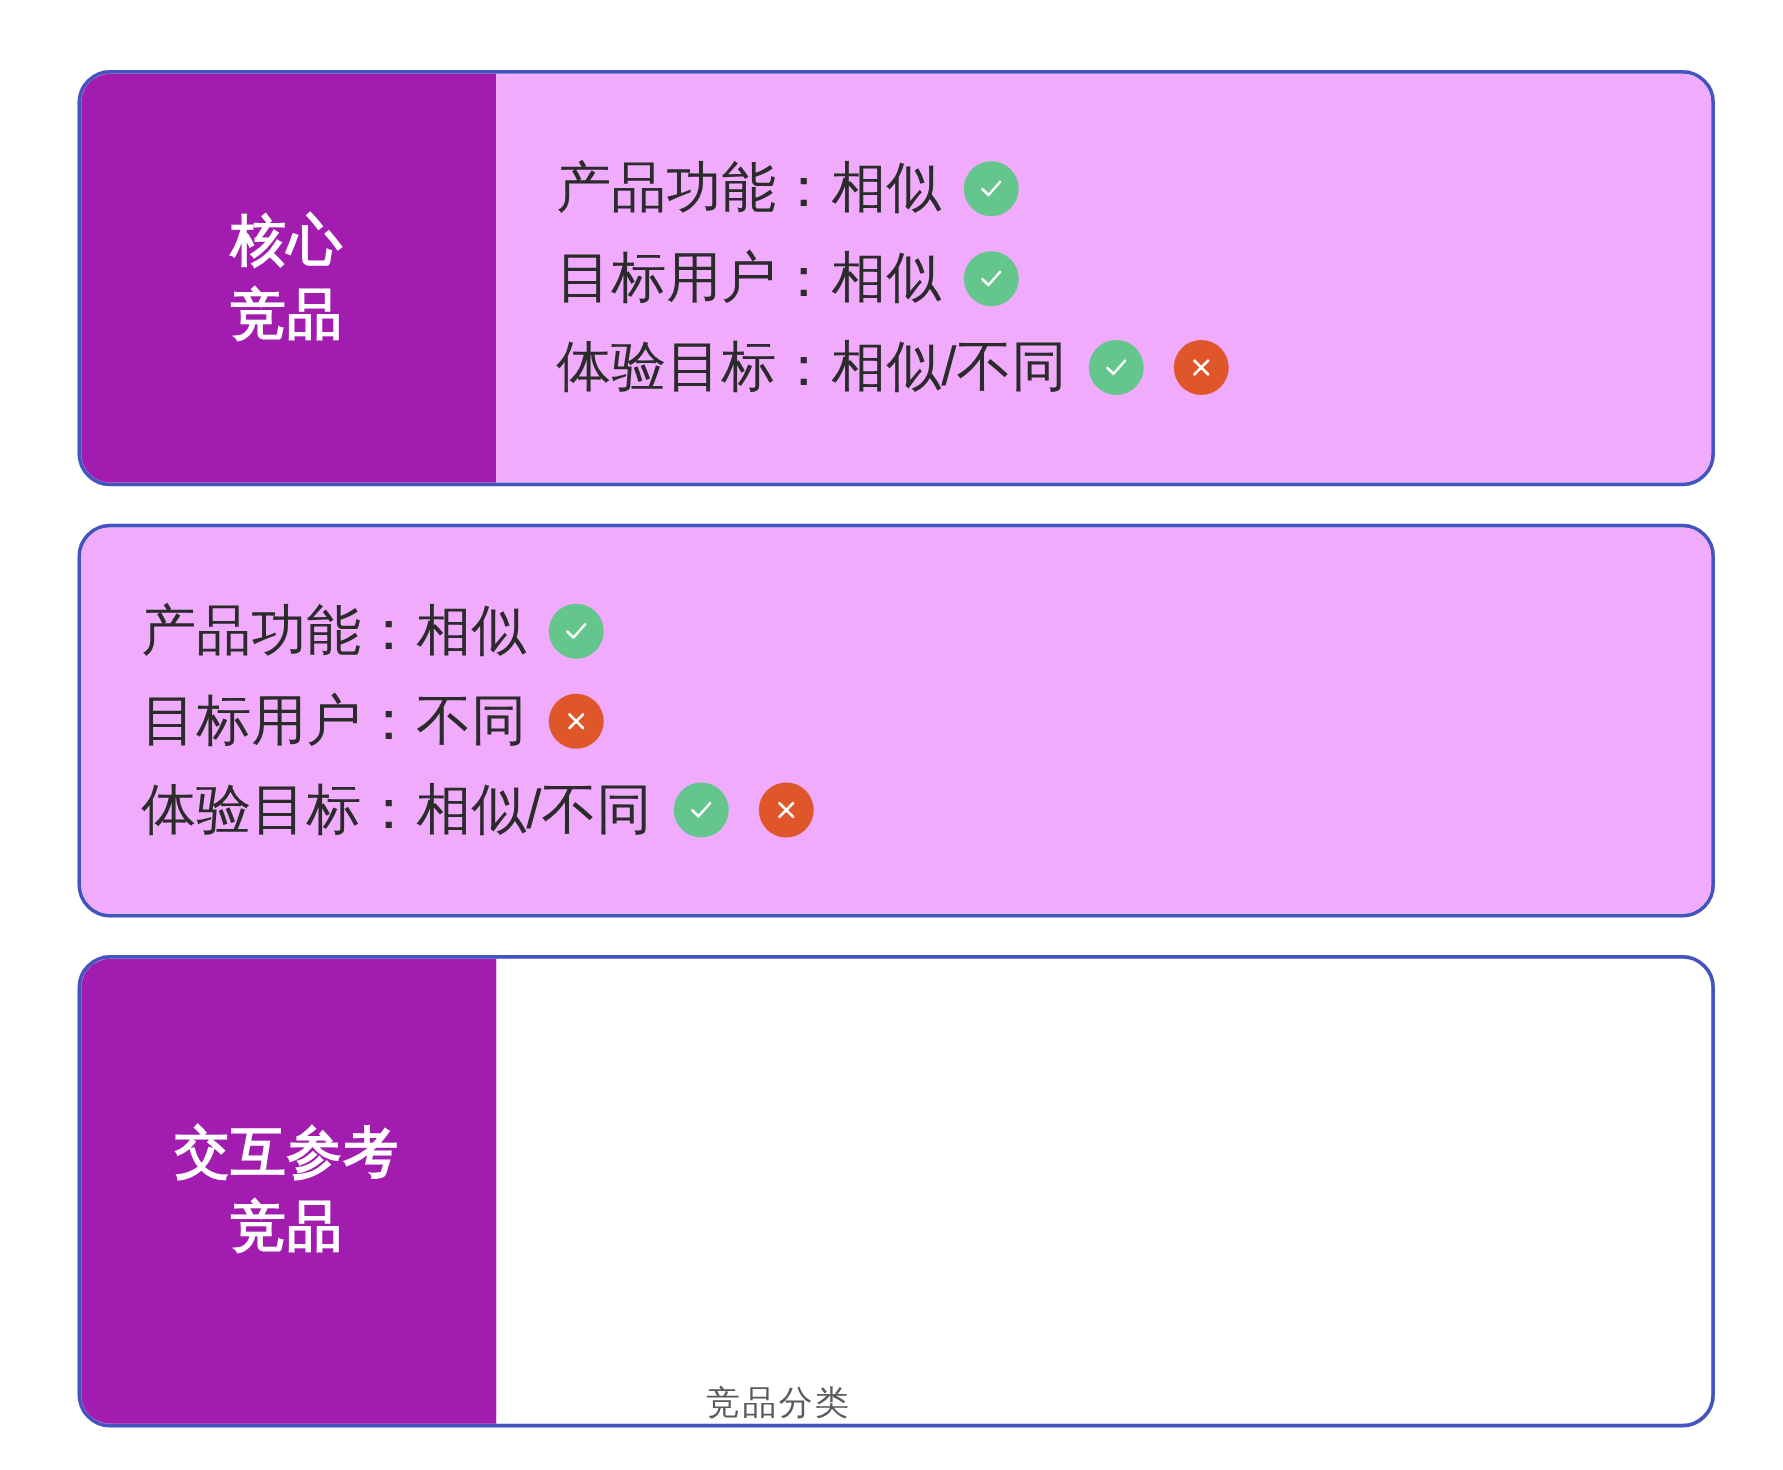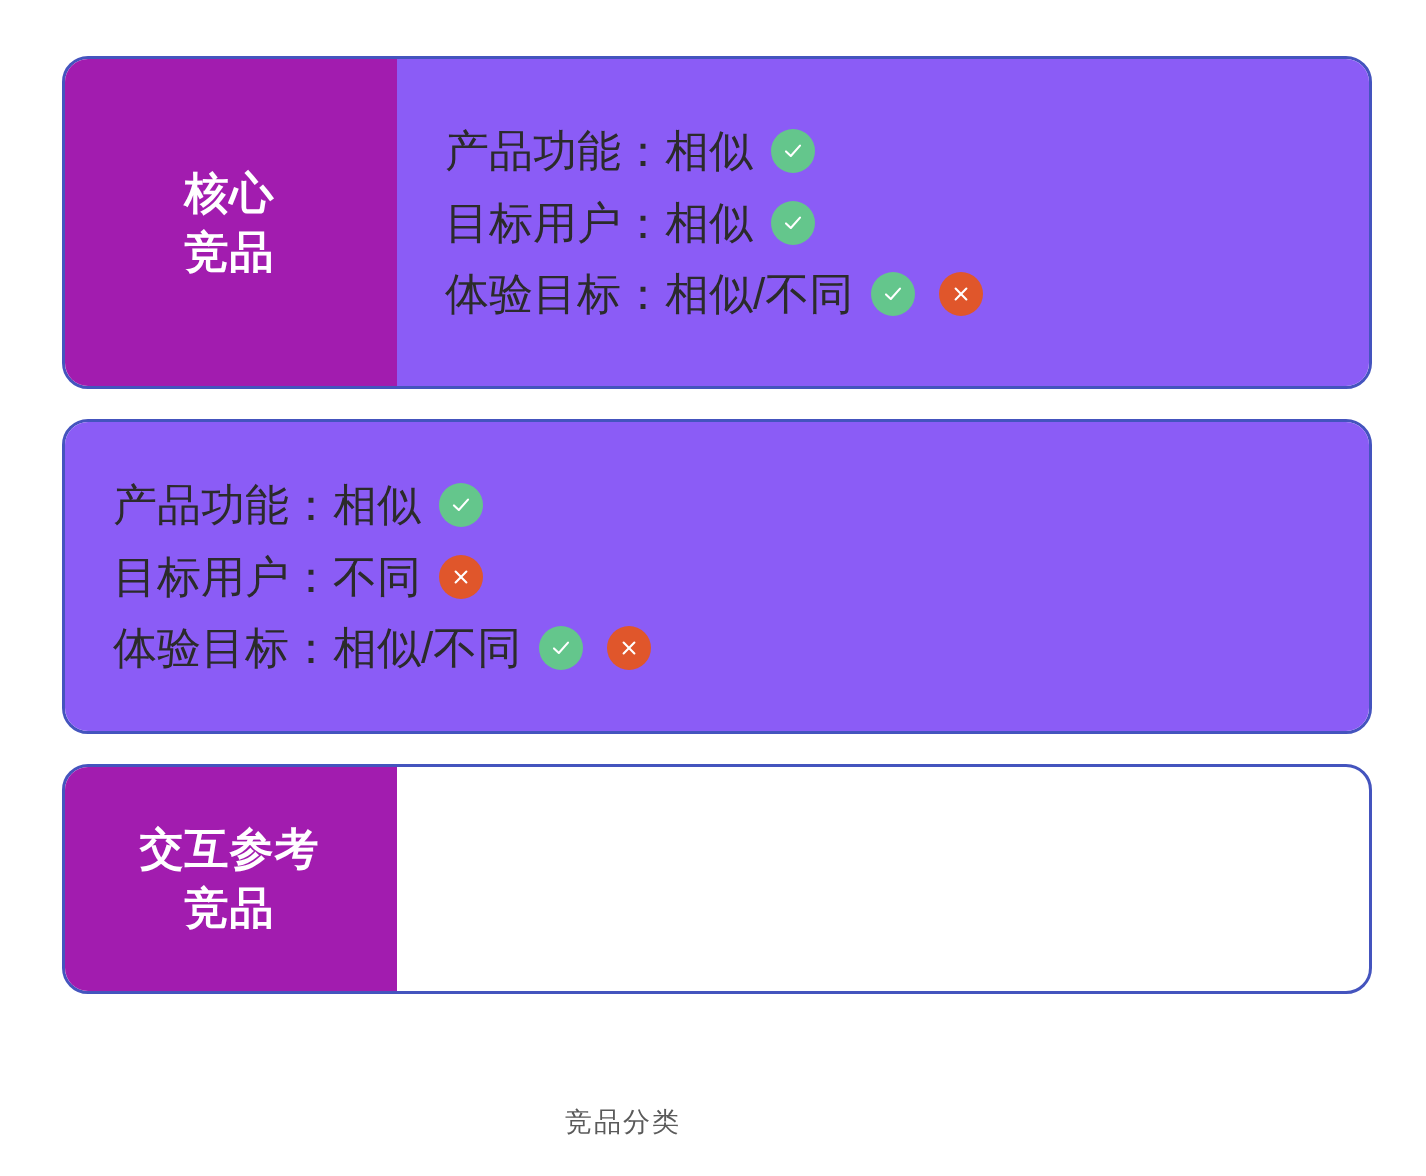--- a/index.html
+++ b/index.html
@@ -37,21 +37,21 @@
     box-sizing: border-box;
     border: 3px solid #4454BE;
     border-radius: 26px;
     background: #ffffff;
     overflow: hidden;
   }
   .card + .card { margin-top: 30px; }
 
   .card--core { height: 333px; }
   .card--similar { height: 315px; }
-  .card--reference { height: 230px; }
+  .card--reference { height: 378px; }
 
   
   .card__label {
     flex: 0 0 335px;
     width: 335px;
     background: #a21caf;
     color: #ffffff;
     display: flex;
     align-items: center;
     justify-content: center;
@@ -66,21 +66,21 @@
     font-size: 44px;
     font-weight: bold;
     line-height: 1.33;
     letter-spacing: 1px;
     white-space: pre-line;
   }
 
   
   .card__body {
     flex: 1 1 auto;
-    background: #8b5cf6;
+    background: #f0abfc;
     display: flex;
     flex-direction: column;
     justify-content: center;
     box-sizing: border-box;
     padding: 0 46px 0 48px;
   }
 
   
   .attr-row {
     display: flex;

